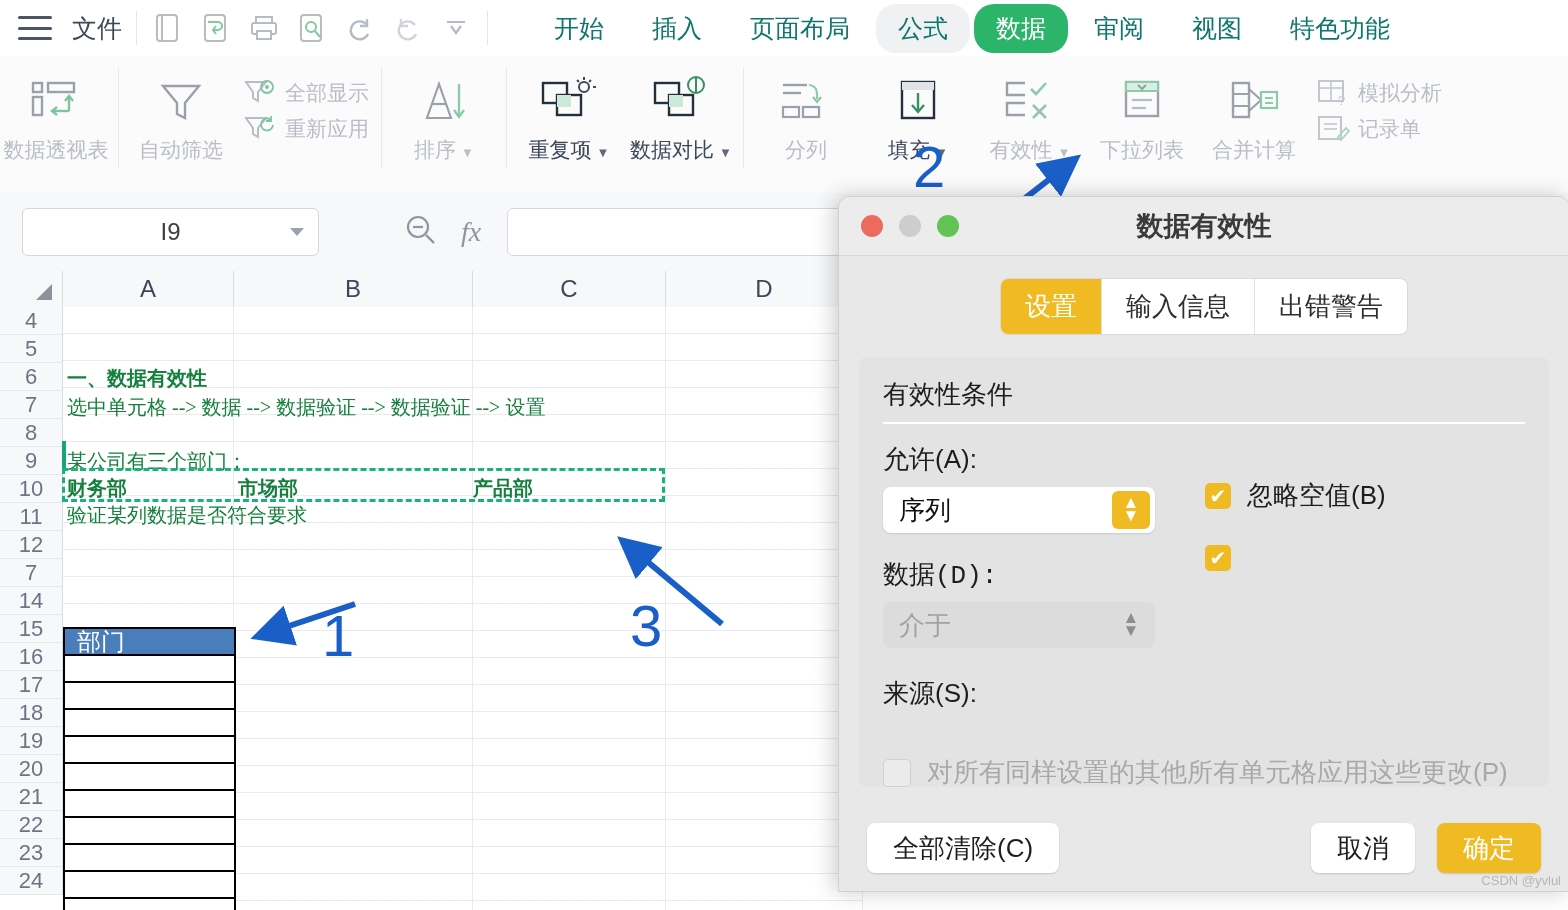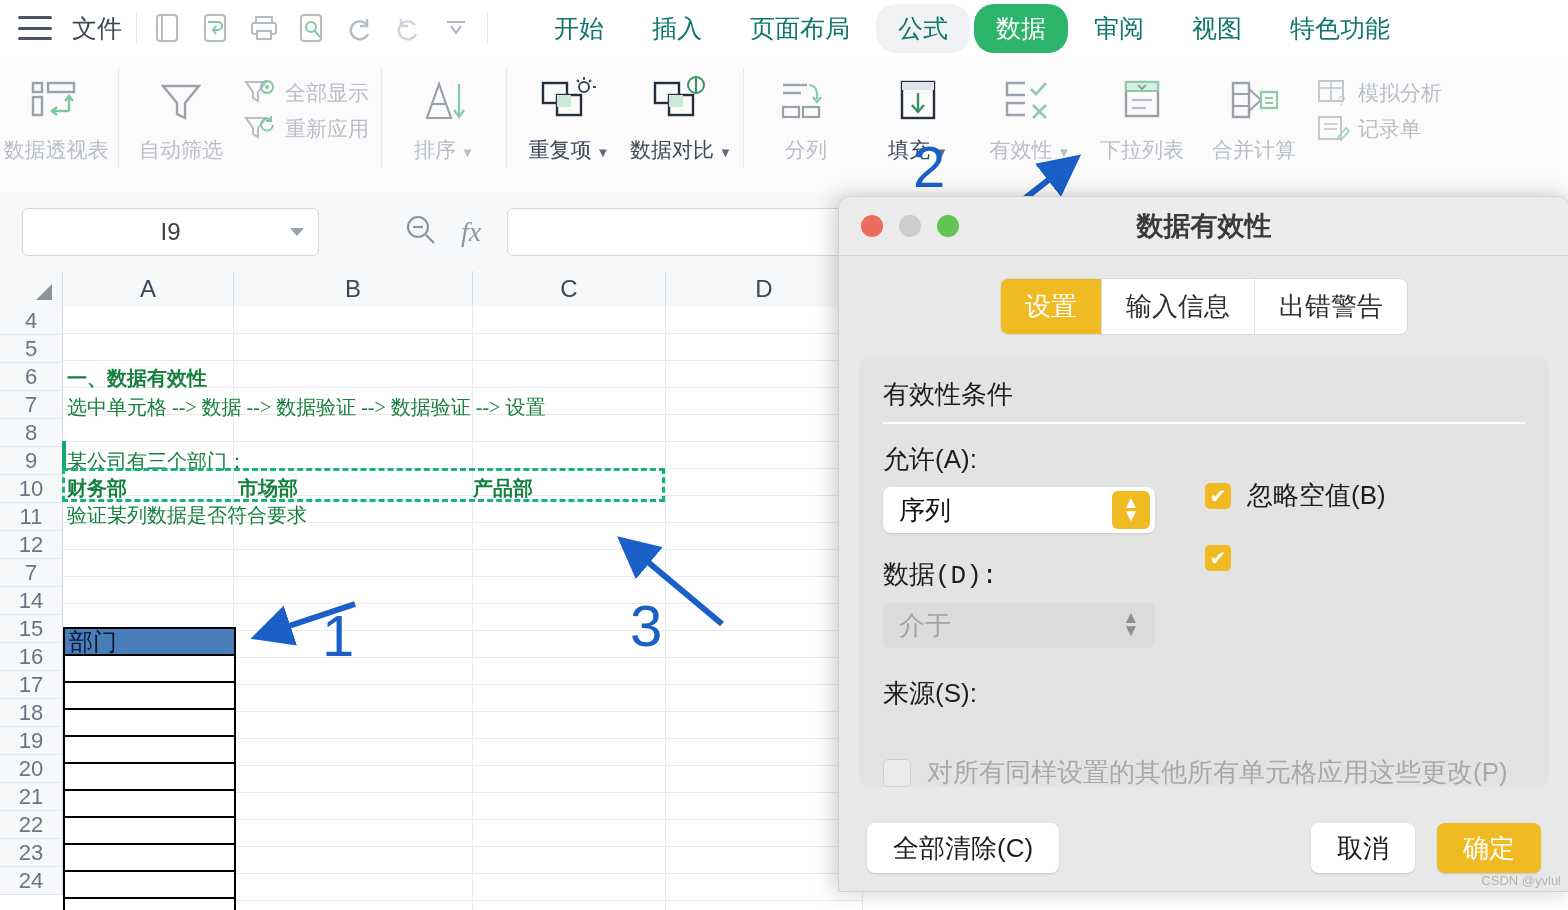--- a/index.html
+++ b/index.html
@@ -80,22 +80,22 @@
     font-family:Liberation Serif, serif;}
   .celltext.b{font-weight:bold;}
 
   
   .selbar{position:absolute;background:#17a673;}
   
   .antbox{position:absolute;border:3px dashed #16b37d;background:transparent;}
 
   
   .dept-table{position:absolute;border:2px solid #000000;background:#ffffff;}
-  .dept-head{background:#4a7ebb;color:#0f172a;font-size:24px;display:flex;align-items:center;
-    padding-left:4px;border-bottom:2px solid #000;}
+  .dept-head{background:#4a7ebb;color:#ffffff;font-size:24px;display:flex;align-items:center;
+    padding-left:12px;border-bottom:2px solid #000;}
   .dept-row{border-bottom:2px solid #000000;}
   .dept-row:last-child{border-bottom:none;}
 
   
   .anno{position:absolute;pointer-events:none;}
   .anno-num{position:absolute;color:#1a5fc8;font-size:58px;font-family:"Liberation Sans",sans-serif;}
 
   
   .dialog{position:absolute;left:838px;top:196px;width:730px;height:694px;
     background:#e8e8e8;border-radius:12px 12px 0 0;box-shadow:-4px 0 22px rgba(0,0,0,.20);

